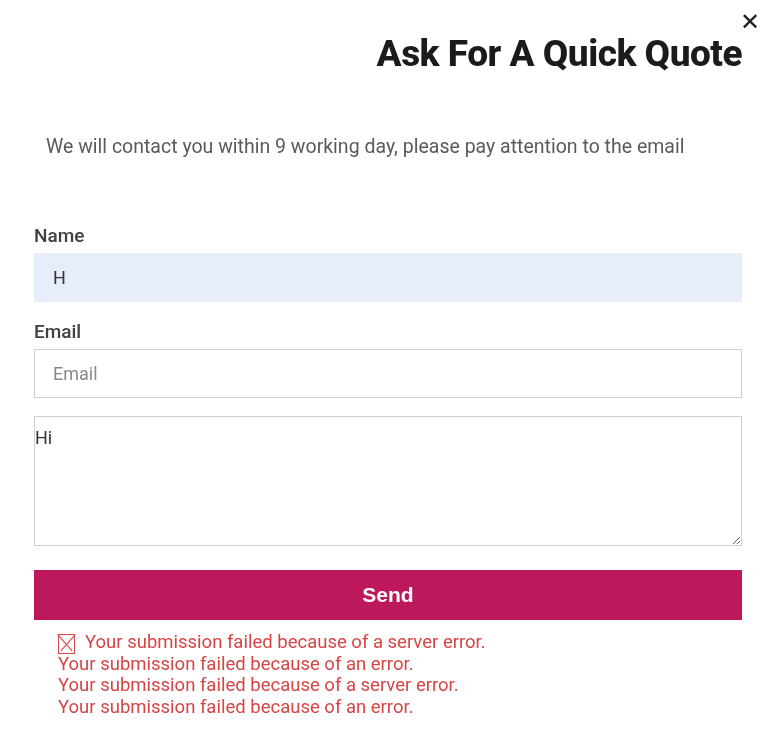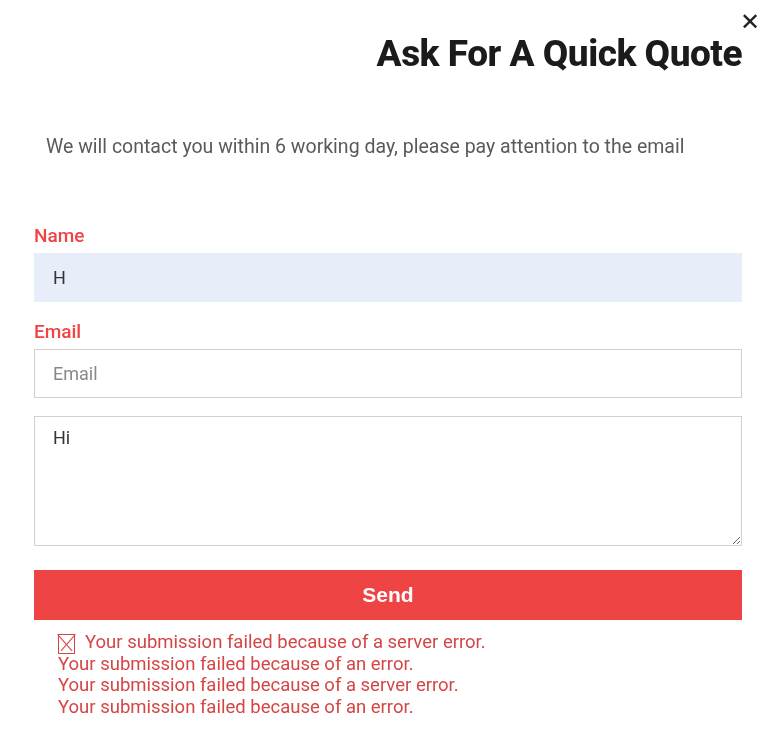--- a/index.html
+++ b/index.html
@@ -45,21 +45,21 @@
       margin-left: 12px;
       margin-bottom: 66px;
       font-weight: 400;
     }
     .form-group {
       margin-bottom: 18px;
     }
     .form-label {
       display: block;
       font-size: 19px;
-      color: #ef4444;
+      color: #404040;
       font-weight: 500;
       margin-bottom: 6px;
     }
     .form-input {
       width: 100%;
       padding: 13px 18px;
       font-size: 18px;
       border: 1px solid #d0d0d0;
       background: #fff;
       color: #333;
@@ -67,32 +67,32 @@
     }
     .form-input.name-input {
       background: #e7eef9;
       border: 1px solid #e7eef9;
     }
     .form-input::placeholder {
       color: #888;
     }
     .form-textarea {
       width: 100%;
-      padding: 10px 18px;
+      padding: 10px 0;
       font-size: 18px;
       border: 1px solid #d0d0d0;
       background: #fff;
       color: #333;
       font-family: inherit;
       resize: both;
       height: 130px;
     }
     .send-btn {
       width: 100%;
-      background: #ef4444;
+      background: #be185d;
       color: #fff;
       border: none;
       padding: 13px 0;
       font-size: 21px;
       font-weight: 700;
       cursor: pointer;
       margin-top: 2px;
       margin-bottom: 12px;
     }
     .errors {
@@ -143,21 +143,21 @@
   </style>
 </head>
 <body>
 
 <button class="close-btn">
   <span>✕</span>
 </button>
 
 <div class="modal">
   <h1 class="title">Ask For A Quick Quote</h1>
-  <p class="subtitle">We will contact you within 6 working day, please pay attention to the email</p>
+  <p class="subtitle">We will contact you within 9 working day, please pay attention to the email</p>
 
   <div class="form-group">
     <label class="form-label">Name</label>
     <input type="text" class="form-input name-input" value="H" style="">
   </div>
 
   <div class="form-group">
     <label class="form-label">Email</label>
     <input type="text" class="form-input" placeholder="Email" style="">
   </div>

